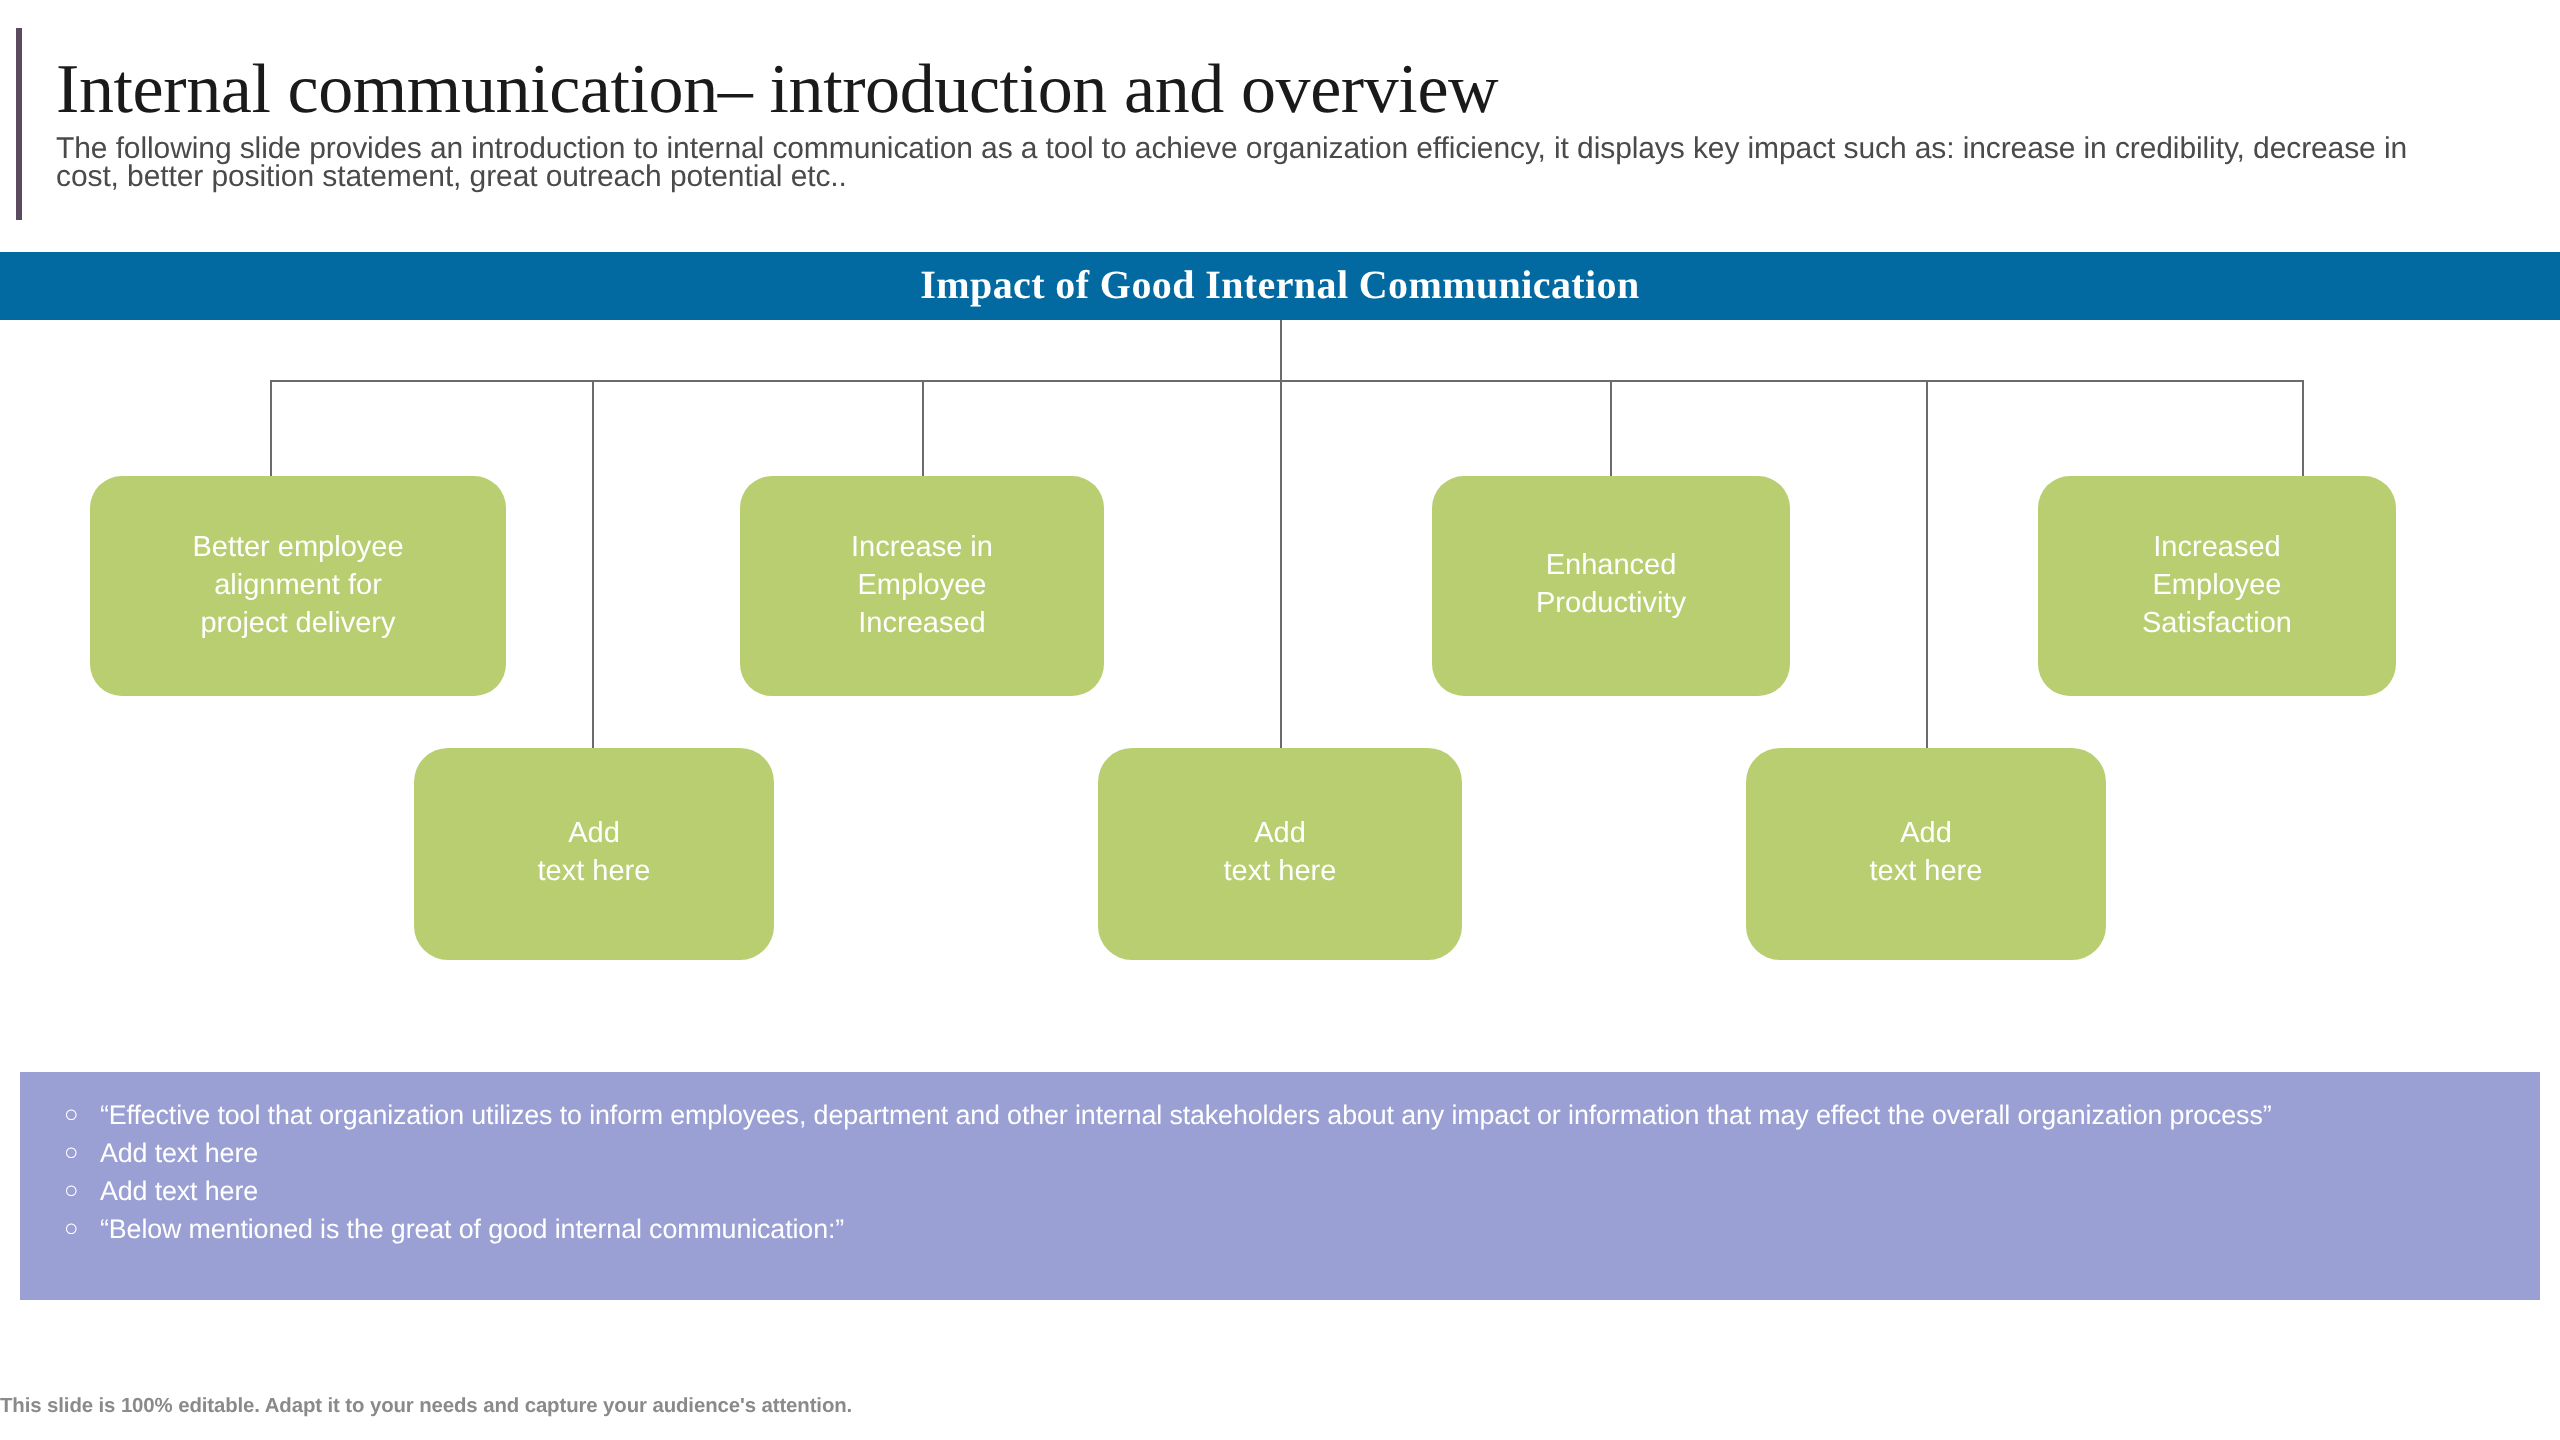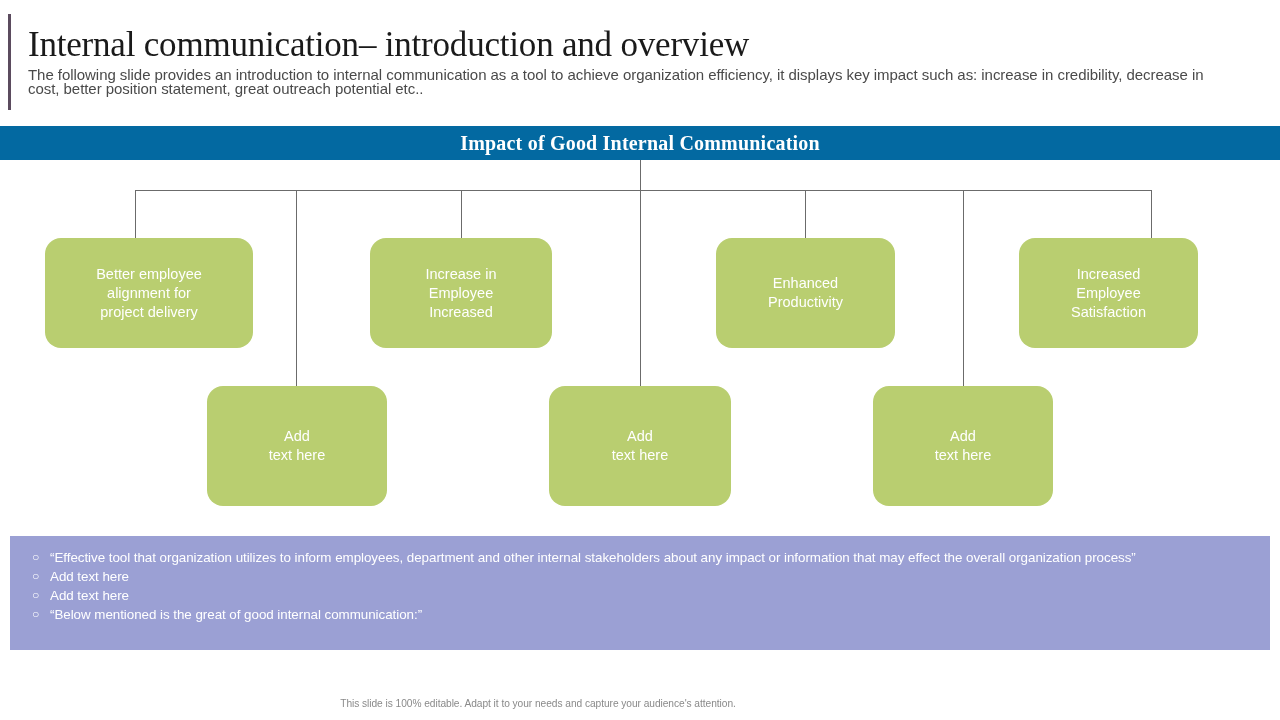--- a/index.html
+++ b/index.html
@@ -92,21 +92,21 @@
     justify-content: center;
     text-align: center;
     color: #ffffff;
     font-size: 14.5px;
     line-height: 19px;
     padding: 6px 10px;
     white-space: pre-line;
   }
 
   .node-top  { top: 238px; height: 110px; }
-  .node-bot  { top: 386px; height: 120px; }
+  .node-bot  { top: 374px; height: 106px; border-radius: 17px; }
 
   
   .purple-panel {
     position: absolute;
     left: 10px;
     top: 536px;
     width: 1260px;
     height: 114px;
     background: #9ba0d4;
     padding: 12px 18px 10px 18px;
@@ -133,24 +133,25 @@
     flex: 1 1 auto;
     letter-spacing: -0.05px;
   }
 
   
   .footer {
     position: absolute;
     left: 0;
     top: 698px;
     width: 1076px;
-    text-align: center;
+    text-align: left;
     font-size: 10.2px;
     color: #8a8a8a;
     letter-spacing: -0.05px;
+    font-weight: bold;
   }
 </style>
 </head>
 <body>
 
 <div id="slide">
 
   <div class="title-accent-bar"></div>
   <div class="page-title">Internal communication– introduction and overview</div>
   <div class="page-subtitle">The following slide provides an introduction to internal communication as a tool to achieve organization efficiency,  it displays key impact such as: increase in credibility, decrease in cost, better position statement, great outreach potential etc..</div>

